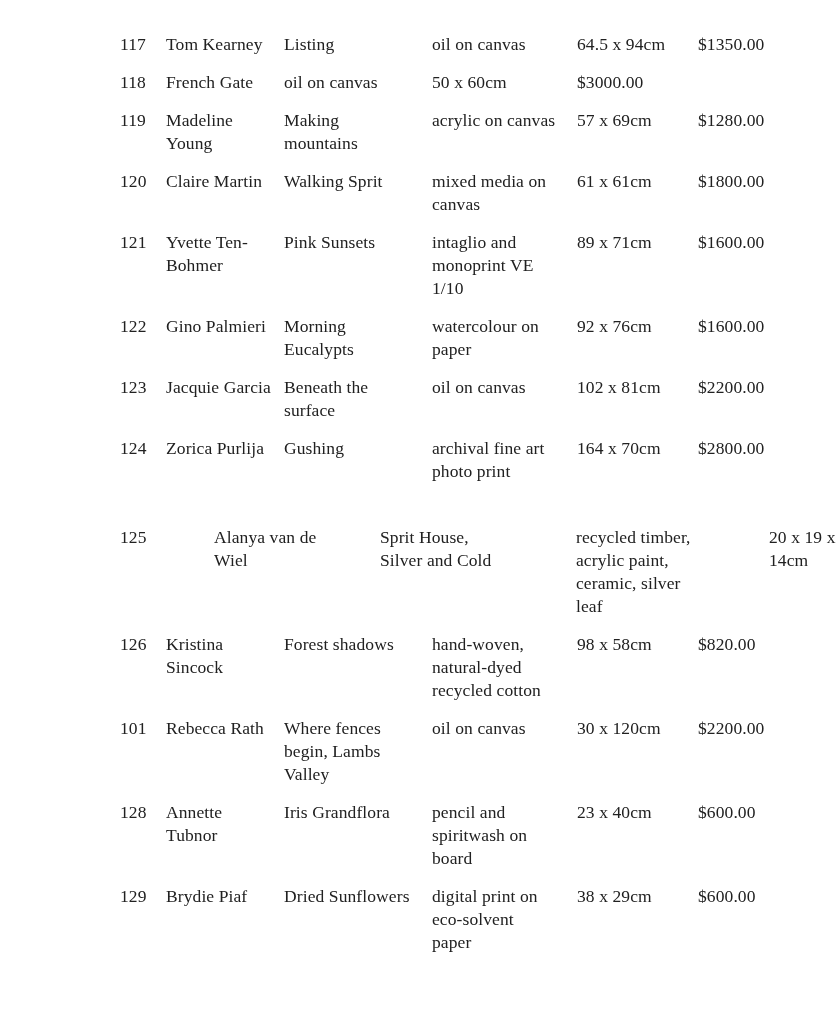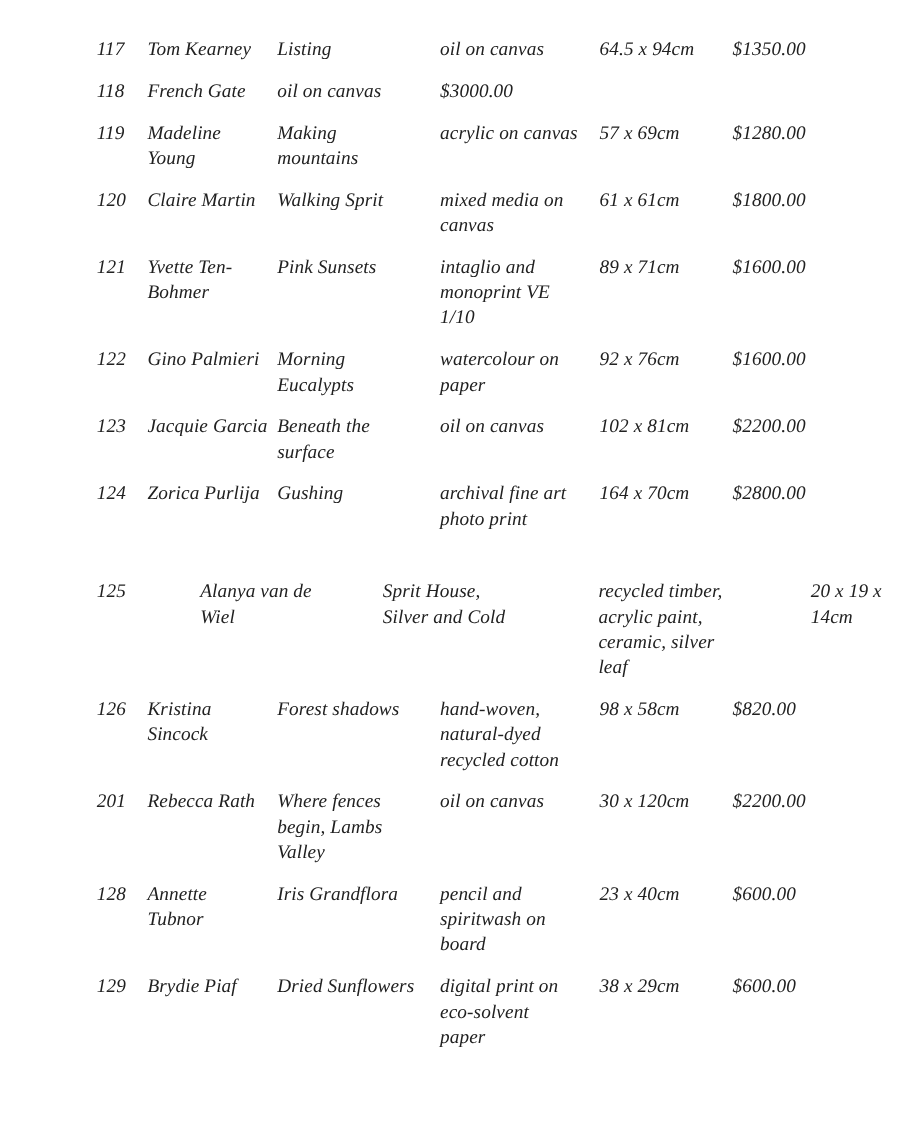--- a/index.html
+++ b/index.html
@@ -11,22 +11,21 @@
     height: 1024px;
     background: #ffffff;
     font-family: "Liberation Serif", "DejaVu Serif", serif;
     color: #212121;
     overflow: hidden;
   }
   .page {
     box-sizing: border-box;
     width: 838px;
     height: 897px;
-    padding: 33px 0 0 88px;
-    font-style: italic;
+    padding: 33px 0 0 120px;
   }
   .art-row {
     display: grid;
     grid-template-columns: 46px 118px 148px 145px 121px 100px;
     font-size: 17.5px;
     line-height: 23px;
     margin-bottom: 15px;
   }
   .art-row.section-break {
     margin-top: 43px;
@@ -48,20 +47,21 @@
         <div class="cell">Tom Kearney</div>
         <div class="cell">Listing</div>
         <div class="cell">oil on canvas</div>
         <div class="cell">64.5 x 94cm</div>
         <div class="cell">$1350.00</div>
       </div>
       <div class="art-row">
         <div class="cell">118</div>
         <div class="cell">French Gate</div>
         <div class="cell">oil on canvas</div>
+        <div class="cell">50 x 60cm</div>
         <div class="cell">$3000.00</div>
       </div>
       <div class="art-row">
         <div class="cell">119</div>
         <div class="cell">Madeline
 Young</div>
         <div class="cell">Making
 mountains</div>
         <div class="cell">acrylic on canvas</div>
         <div class="cell">57 x 69cm</div>
@@ -134,21 +134,21 @@
         <div class="cell">Kristina
 Sincock</div>
         <div class="cell">Forest shadows</div>
         <div class="cell">hand-woven,
 natural-dyed
 recycled cotton</div>
         <div class="cell">98 x 58cm</div>
         <div class="cell">$820.00</div>
       </div>
       <div class="art-row">
-        <div class="cell">201</div>
+        <div class="cell">101</div>
         <div class="cell">Rebecca Rath</div>
         <div class="cell">Where fences
 begin, Lambs
 Valley</div>
         <div class="cell">oil on canvas</div>
         <div class="cell">30 x 120cm</div>
         <div class="cell">$2200.00</div>
       </div>
       <div class="art-row">
         <div class="cell">128</div>

